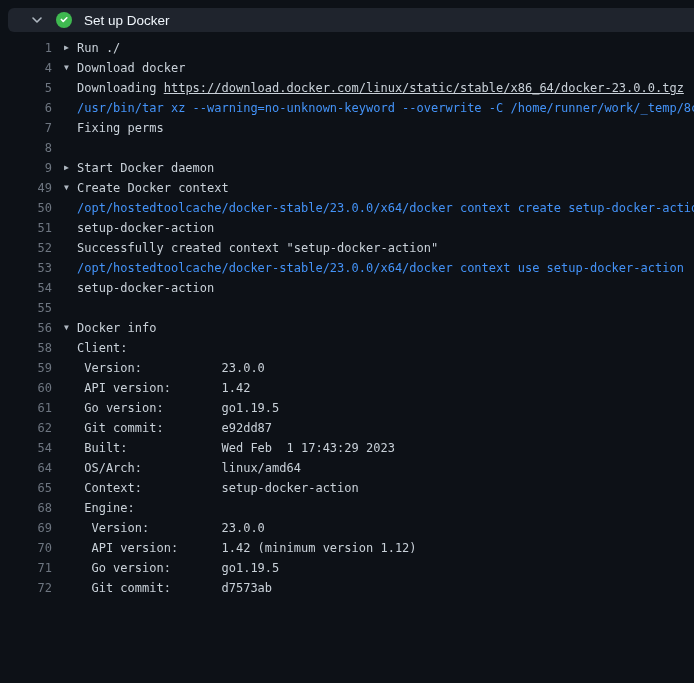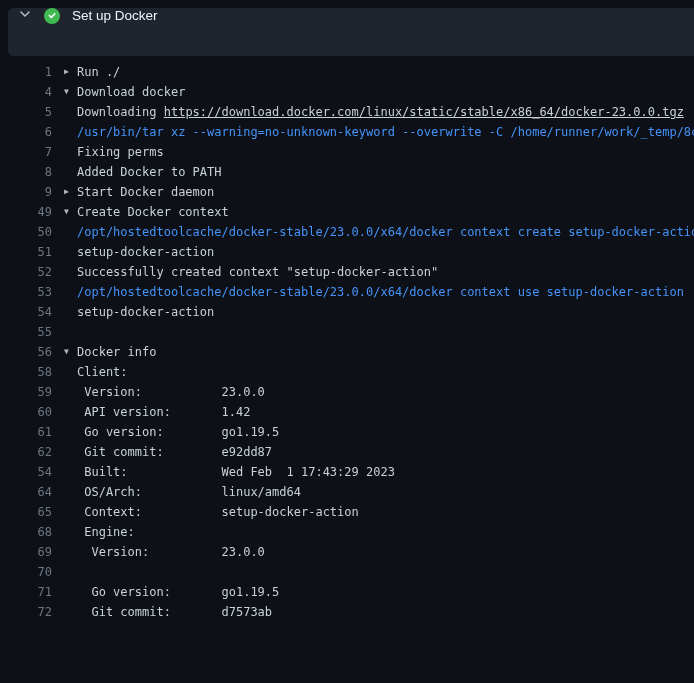--- a/index.html
+++ b/index.html
@@ -7,26 +7,27 @@
     width: 694px; height: 683px;
     background: #0d1117;
     overflow: hidden;
     font-family: "DejaVu Sans Mono", "Liberation Mono", monospace;
   }
   .page { width: 694px; height: 683px; background: var(--page-bg, #0d1117); }
 
   
   .step-header {
     margin: 8px 0 0 8px;
-    height: 48px;
+    height: 24px;
     background: var(--header-bg, #1f242d);
     border-radius: 6px 0 0 6px;
     display: flex;
+    align-items: center;
     gap: 12px;
-    padding-left: 10px;
+    padding-left: 22px;
     cursor: pointer;
   }
   .step-header .chev { display: inline-flex; width: 14px; justify-content: center; }
   .step-header .status { display: inline-flex; }
   .step-title {
     font-family: "Liberation Sans", sans-serif;
     font-size: 13.5px;
     color: #f0f6fc;
     font-weight: 400;
   }
@@ -89,38 +90,38 @@
     </span>
     <span class="step-title">Set up Docker</span>
   </div>
 
   <div class="log" id="log">
       <div class="row"><span class="ln">1</span><span class="marker">▶</span><span class="txt grp">Run ./</span></div>
       <div class="row"><span class="ln">4</span><span class="marker">▼</span><span class="txt grp">Download docker</span></div>
       <div class="row"><span class="ln">5</span><span class="marker"></span><span class="txt plain">Downloading <a class="loglink">https://download.docker.com/linux/static/stable/x86_64/docker-23.0.0.tgz</a></span></div>
       <div class="row"><span class="ln">6</span><span class="marker"></span><span class="txt cmd">/usr/bin/tar xz --warning=no-unknown-keyword --overwrite -C /home/runner/work/_temp/8c93</span></div>
       <div class="row"><span class="ln">7</span><span class="marker"></span><span class="txt plain">Fixing perms</span></div>
-      <div class="row"><span class="ln">8</span><span class="marker"></span><span class="txt plain">Added Docker to PATH</span></div>
+      <div class="row"><span class="ln">8</span><span class="marker"></span></div>
       <div class="row"><span class="ln">9</span><span class="marker">▶</span><span class="txt grp">Start Docker daemon</span></div>
       <div class="row"><span class="ln">49</span><span class="marker">▼</span><span class="txt grp">Create Docker context</span></div>
       <div class="row"><span class="ln">50</span><span class="marker"></span><span class="txt cmd">/opt/hostedtoolcache/docker-stable/23.0.0/x64/docker context create setup-docker-action</span></div>
       <div class="row"><span class="ln">51</span><span class="marker"></span><span class="txt plain">setup-docker-action</span></div>
       <div class="row"><span class="ln">52</span><span class="marker"></span><span class="txt plain">Successfully created context "setup-docker-action"</span></div>
       <div class="row"><span class="ln">53</span><span class="marker"></span><span class="txt cmd">/opt/hostedtoolcache/docker-stable/23.0.0/x64/docker context use setup-docker-action</span></div>
       <div class="row"><span class="ln">54</span><span class="marker"></span><span class="txt plain">setup-docker-action</span></div>
       <div class="row"><span class="ln">55</span><span class="marker"></span></div>
       <div class="row"><span class="ln">56</span><span class="marker">▼</span><span class="txt grp">Docker info</span></div>
       <div class="row"><span class="ln">58</span><span class="marker"></span><span class="txt plain">Client:</span></div>
       <div class="row"><span class="ln">59</span><span class="marker"></span><span class="txt plain"> Version:           23.0.0</span></div>
       <div class="row"><span class="ln">60</span><span class="marker"></span><span class="txt plain"> API version:       1.42</span></div>
       <div class="row"><span class="ln">61</span><span class="marker"></span><span class="txt plain"> Go version:        go1.19.5</span></div>
       <div class="row"><span class="ln">62</span><span class="marker"></span><span class="txt plain"> Git commit:        e92dd87</span></div>
       <div class="row"><span class="ln">54</span><span class="marker"></span><span class="txt plain"> Built:             Wed Feb  1 17:43:29 2023</span></div>
       <div class="row"><span class="ln">64</span><span class="marker"></span><span class="txt plain"> OS/Arch:           linux/amd64</span></div>
       <div class="row"><span class="ln">65</span><span class="marker"></span><span class="txt plain"> Context:           setup-docker-action</span></div>
       <div class="row"><span class="ln">68</span><span class="marker"></span><span class="txt plain"> Engine:</span></div>
       <div class="row"><span class="ln">69</span><span class="marker"></span><span class="txt plain">  Version:          23.0.0</span></div>
-      <div class="row"><span class="ln">70</span><span class="marker"></span></div>
+      <div class="row"><span class="ln">70</span><span class="marker"></span><span class="txt plain">  API version:      1.42 (minimum version 1.12)</span></div>
       <div class="row"><span class="ln">71</span><span class="marker"></span><span class="txt plain">  Go version:       go1.19.5</span></div>
       <div class="row"><span class="ln">72</span><span class="marker"></span><span class="txt plain">  Git commit:       d7573ab</span></div>
     </div>
 
 </div>
 
 </body></html>

